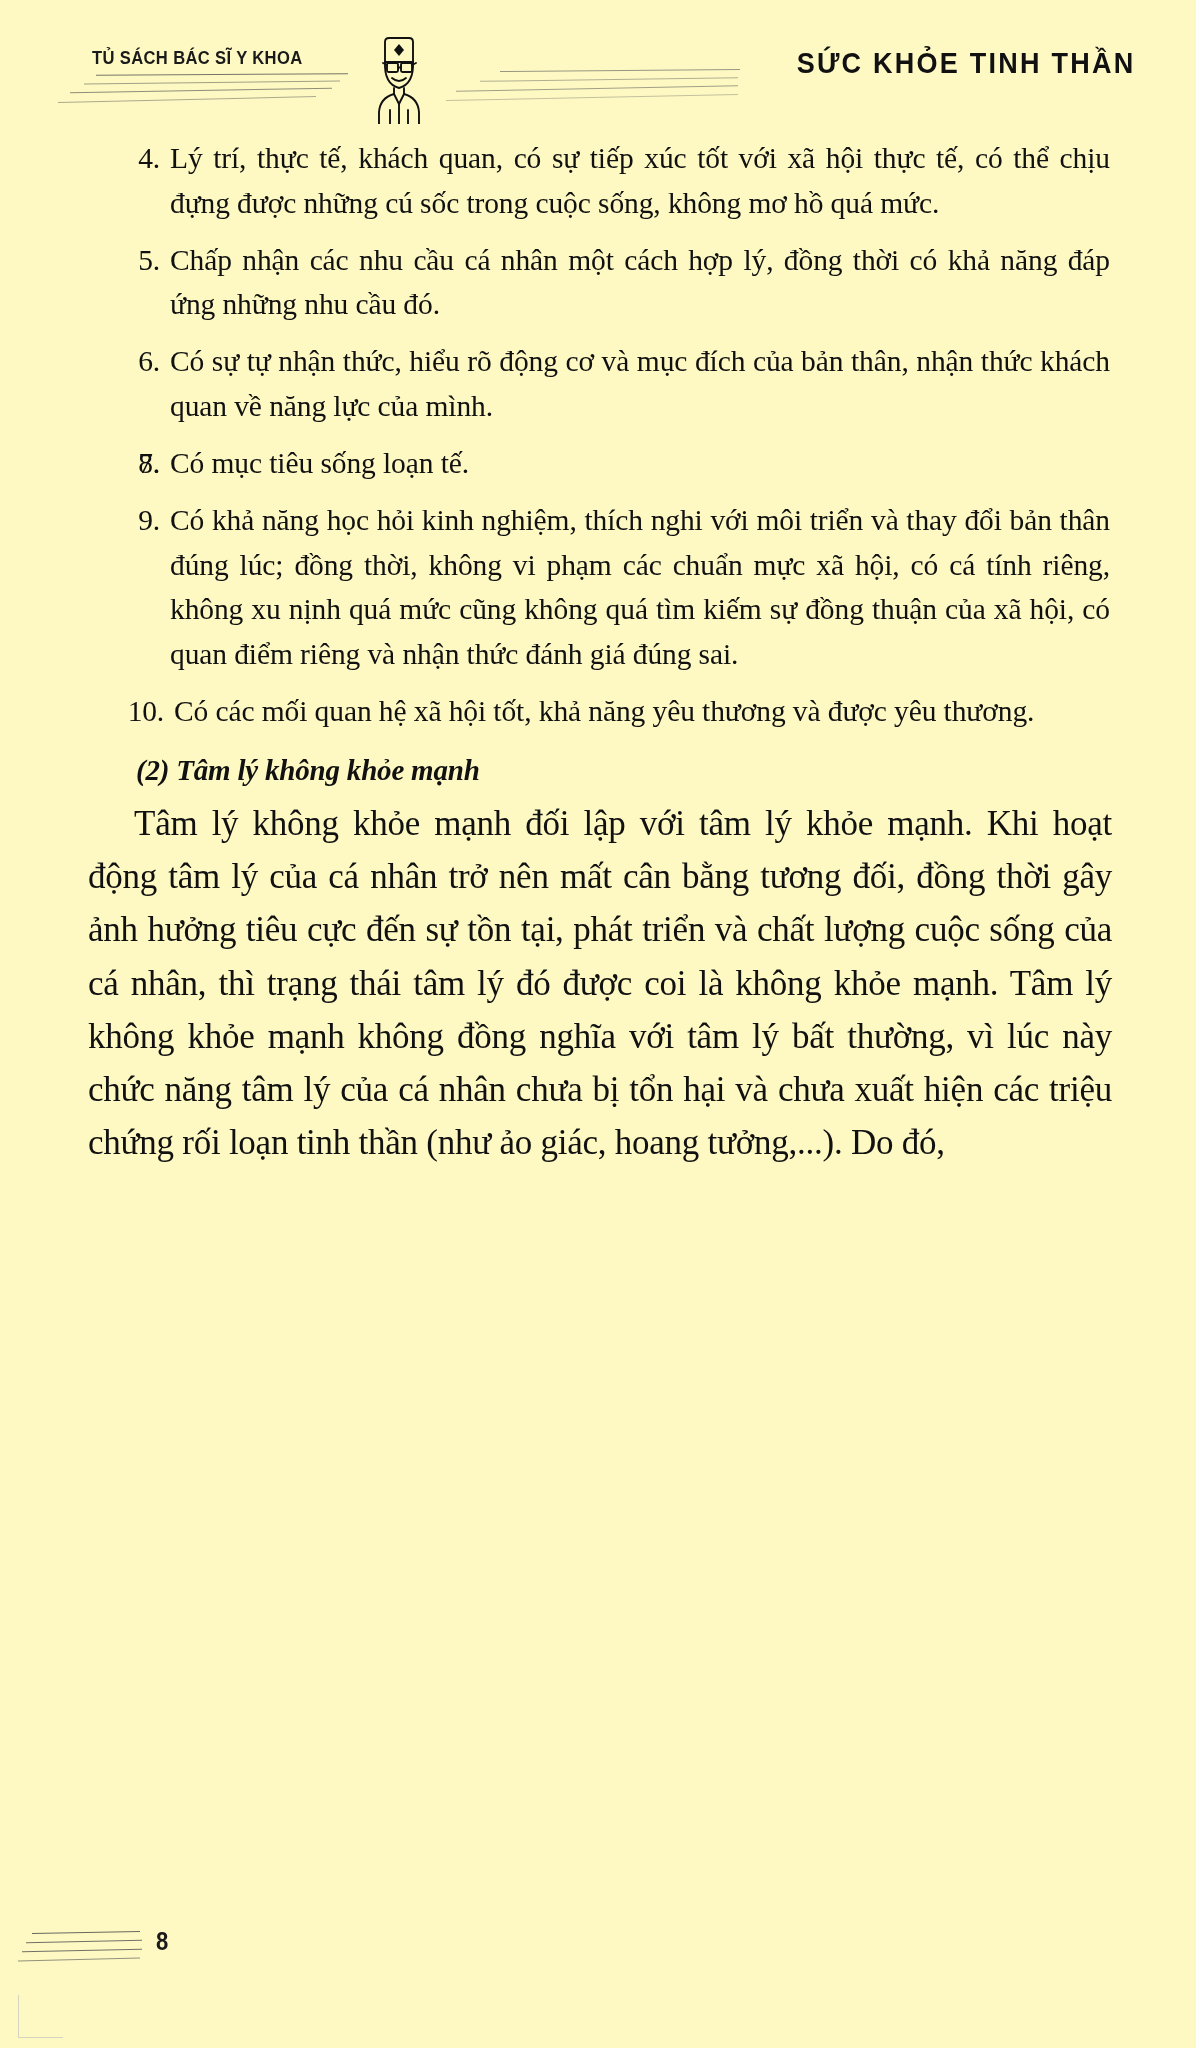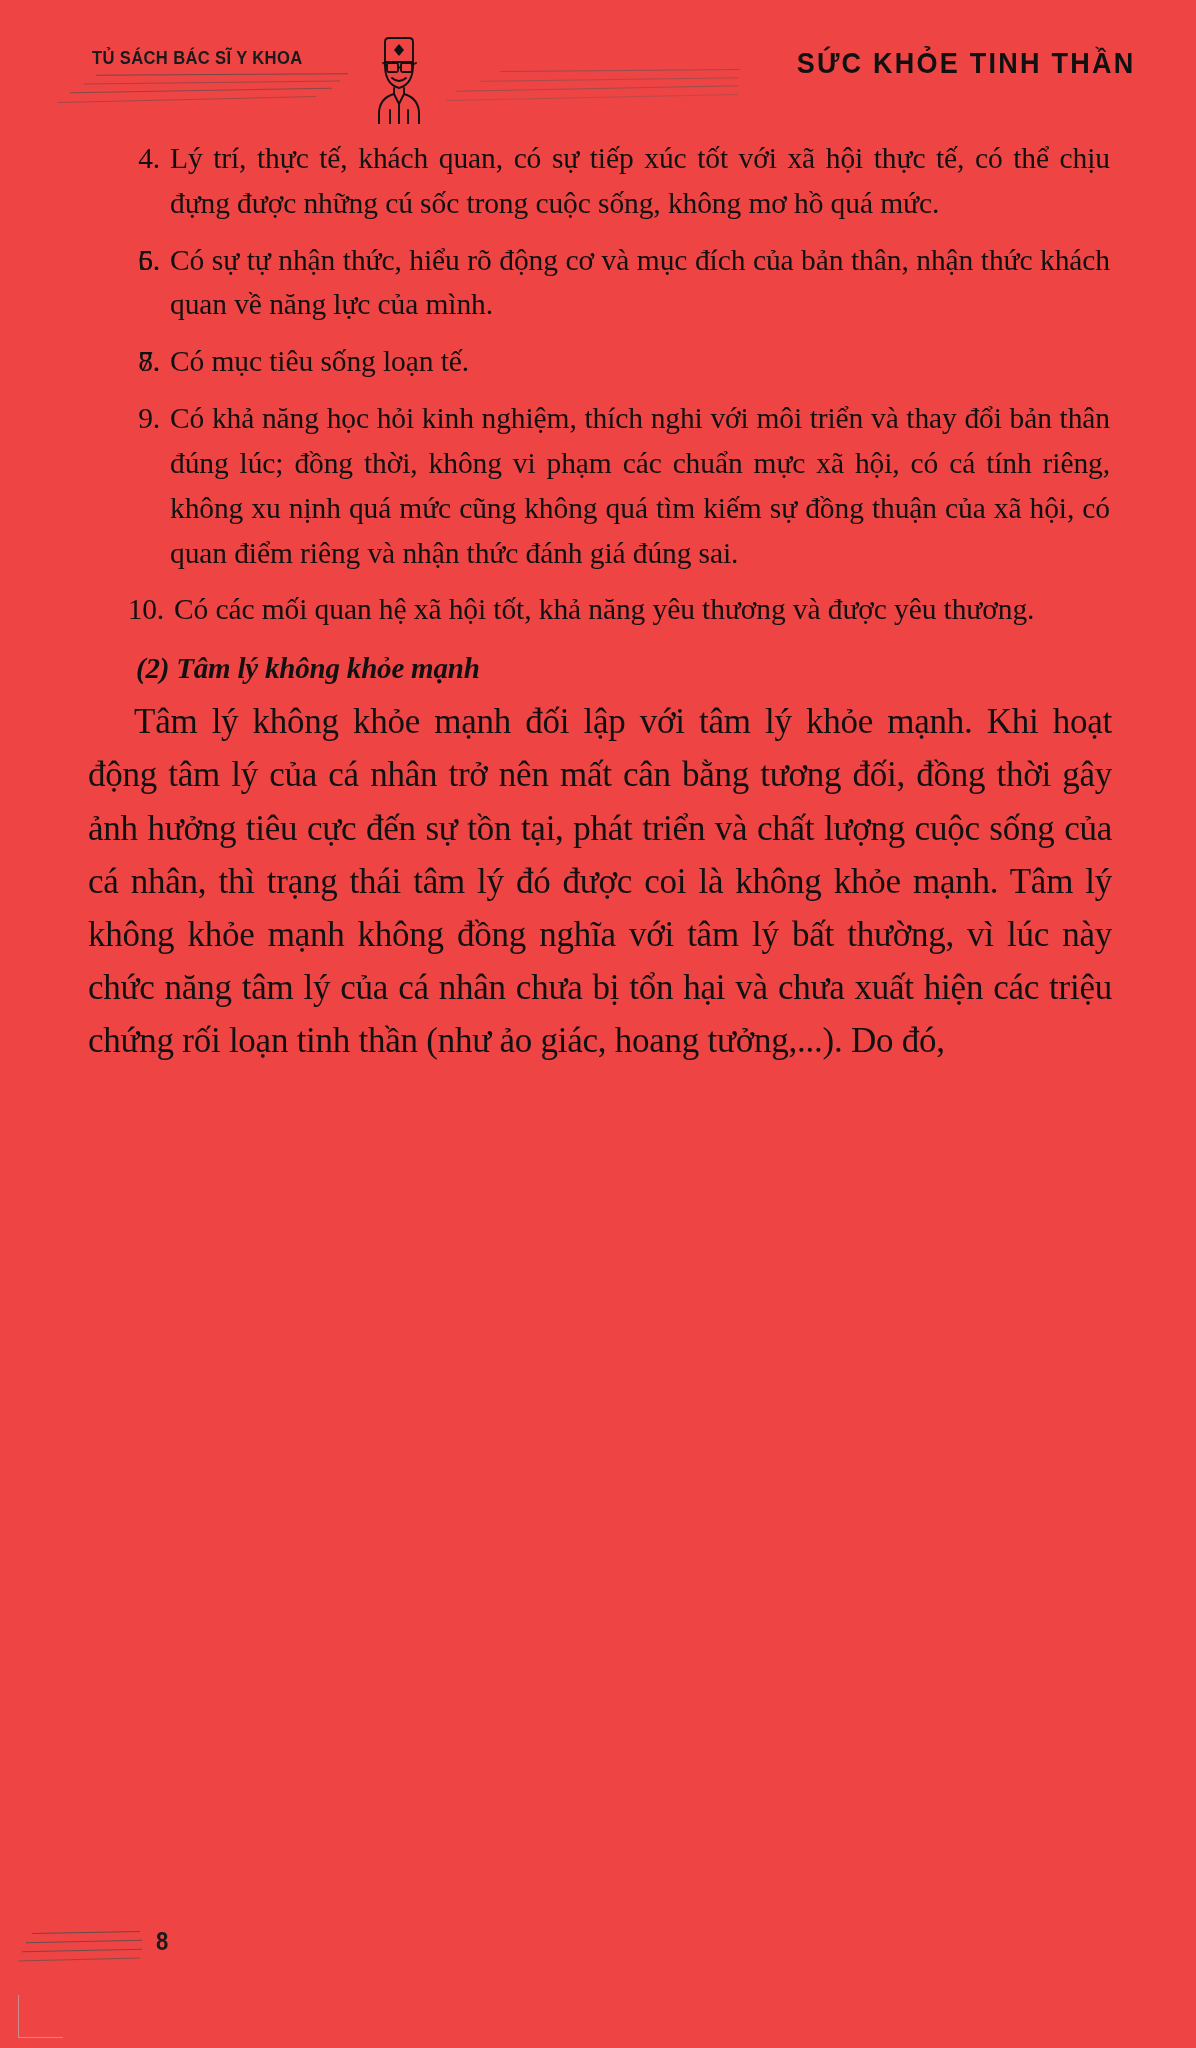--- a/index.html
+++ b/index.html
@@ -12,21 +12,21 @@
     height: 2048px;
     position: relative;
     font-family: "Liberation Serif", "DejaVu Serif", serif;
     color: #111111;
     overflow: hidden;
   }
 
   .page {
     position: absolute;
     inset: 0;
-    background: #ef4444;
+    background: #fef9c3;
   }
 
   
   .header {
     position: absolute;
     top: 26px;
     left: 60px;
     right: 60px;
     height: 90px;
   }
@@ -264,20 +264,21 @@
 
   <div class="content">
 
     <ol class="numlist">
       <li>
         <span class="num">4.</span>
         <span>Lý trí, thực tế, khách quan, có sự tiếp xúc tốt với xã hội thực tế, có thể chịu đựng được những cú sốc trong cuộc sống, không mơ hồ quá mức.</span>
       </li>
       <li>
         <span class="num">5.</span>
+        <span>Chấp nhận các nhu cầu cá nhân một cách hợp lý, đồng thời có khả năng đáp ứng những nhu cầu đó.</span>
       </li>
       <li>
         <span class="num">6.</span>
         <span>Có sự tự nhận thức, hiểu rõ động cơ và mục đích của bản thân, nhận thức khách quan về năng lực của mình.</span>
       </li>
       <li>
         <span class="num">7.</span>
       </li>
       <li>
         <span class="num">8.</span>

